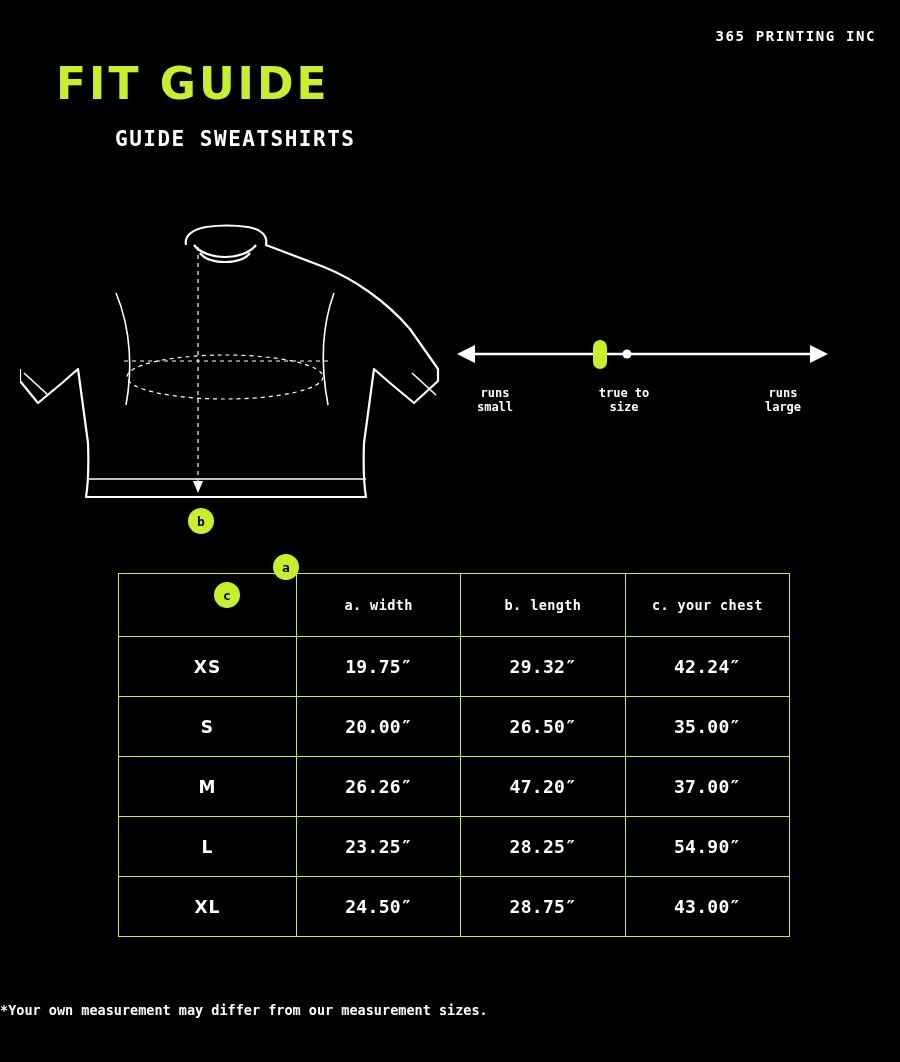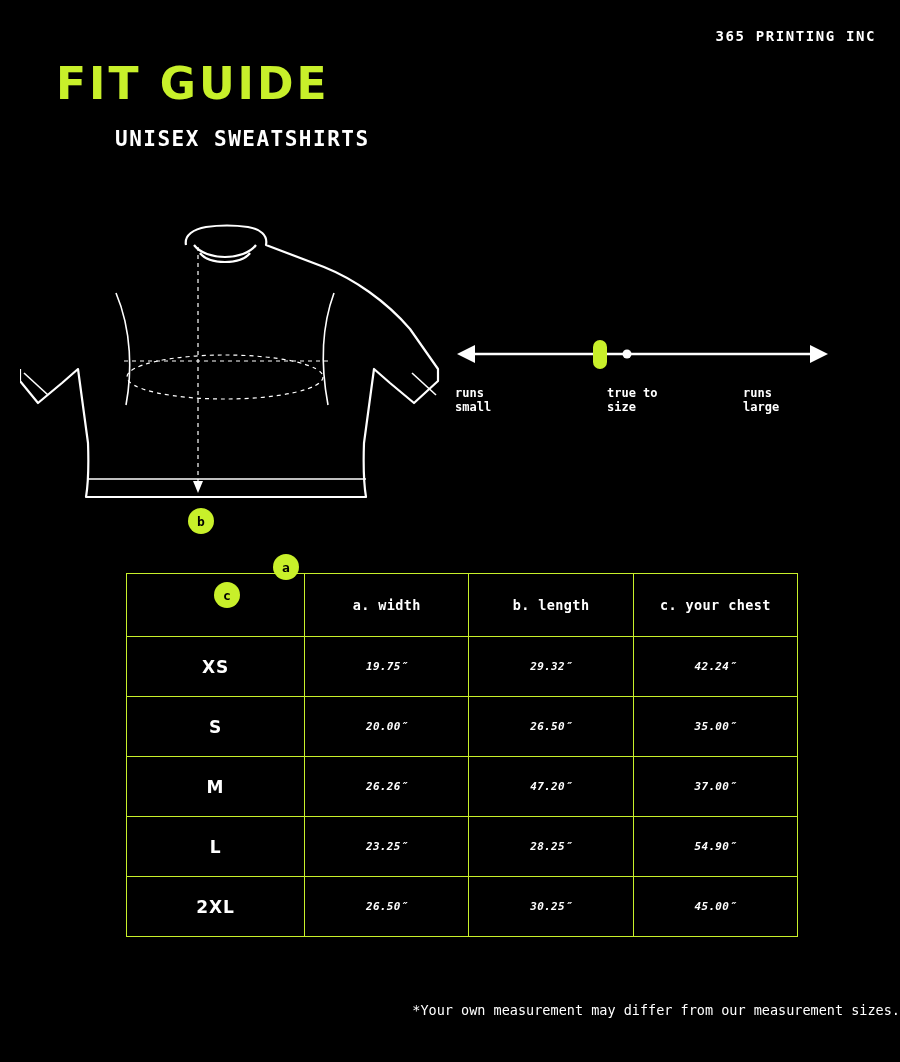--- a/index.html
+++ b/index.html
@@ -92,35 +92,35 @@
     left: 0;
     width: 375px;
     height: 40px;
   }
   .scale-label {
     position: absolute;
     font-family: "DejaVu Sans Mono", monospace;
     font-size: 12px;
     font-weight: bold;
     color: #ffffff;
+    text-align: center;
     line-height: 1.15;
     white-space: pre-line;
   }
   .lbl-small { left: 0px; width: 80px; }
-  .lbl-true  { left: 152px; width: 90px; }
+  .lbl-true  { left: 124px; width: 90px; }
   .lbl-large { left: 288px; width: 80px; }
 
   
   .table {
     position: absolute;
     left: 118px;
     top: 573px;
     width: 672px;
     border-collapse: collapse;
-    margin-left: 8px;
   }
   .table td, .table th {
     border: 1px solid #c8f02a;
     text-align: center;
     color: #ffffff;
     font-weight: bold;
     padding: 0;
     height: 59px;
   }
   .table thead th {
@@ -131,45 +131,44 @@
   }
   .col-size { width: 178px; }
   .col-data { width: 164px; }
   .size-cell {
     font-family: "DejaVu Sans", sans-serif;
     font-size: 17px;
     letter-spacing: 1px;
   }
   .data-cell {
     font-family: "DejaVu Sans Mono", monospace;
-    font-size: 11px;
+    font-size: 18px;
     letter-spacing: 0.3px;
-    font-style: italic;
   }
   .corner-cell { border-left-color: transparent; border-top-color: transparent; }
 
   .footnote {
     position: absolute;
     left: 0;
     top: 1002px;
     width: 900px;
-    text-align: right;
+    text-align: left;
     font-family: "DejaVu Sans Mono", monospace;
     font-size: 13.5px;
-    font-weight: normal;
+    font-weight: bold;
     color: #ffffff;
   }
 </style>
 </head>
 <body>
 
 <div class="brand">365 PRINTING INC</div>
 
 <div class="title">FIT GUIDE</div>
-<div class="subtitle">UNISEX SWEATSHIRTS</div>
+<div class="subtitle">GUIDE SWEATSHIRTS</div>
 
 <div class="illo">
   <svg width="430" height="305" viewBox="0 0 430 305" fill="none">
 
     <path d="M152 22 C150 12 160 6 172 4 C186 2 200 2 214 4 C226 6 234 12 232 22
              L290 44 C320 56 352 78 376 106 L404 146 L404 158 L380 180 L356 160
              L340 146 L330 220 C329 248 330 262 332 274 L52 274
              C54 262 55 248 54 220 L44 146 L28 160 L4 180 L-14 158 L-14 146" transform="translate(14,8)" stroke="#ffffff" stroke-width="2.2" fill="none" stroke-linejoin="round"></path>
 
     <path d="M166 30 C175 42 207 42 216 30" transform="translate(14,8)" stroke="#ffffff" stroke-width="2.2" fill="none"></path>
@@ -241,21 +240,21 @@
       <td class="data-cell">47.20″</td>
       <td class="data-cell">37.00″</td>
     </tr>
     <tr>
       <td class="size-cell">L</td>
       <td class="data-cell">23.25″</td>
       <td class="data-cell">28.25″</td>
       <td class="data-cell">54.90″</td>
     </tr>
     <tr>
-      <td class="size-cell">2XL</td>
-      <td class="data-cell">26.50″</td>
-      <td class="data-cell">30.25″</td>
-      <td class="data-cell">45.00″</td>
+      <td class="size-cell">XL</td>
+      <td class="data-cell">24.50″</td>
+      <td class="data-cell">28.75″</td>
+      <td class="data-cell">43.00″</td>
     </tr>
   </tbody>
 </table>
 
 <div class="footnote">*Your own measurement may differ from our measurement sizes.</div>
 
 </body></html>

